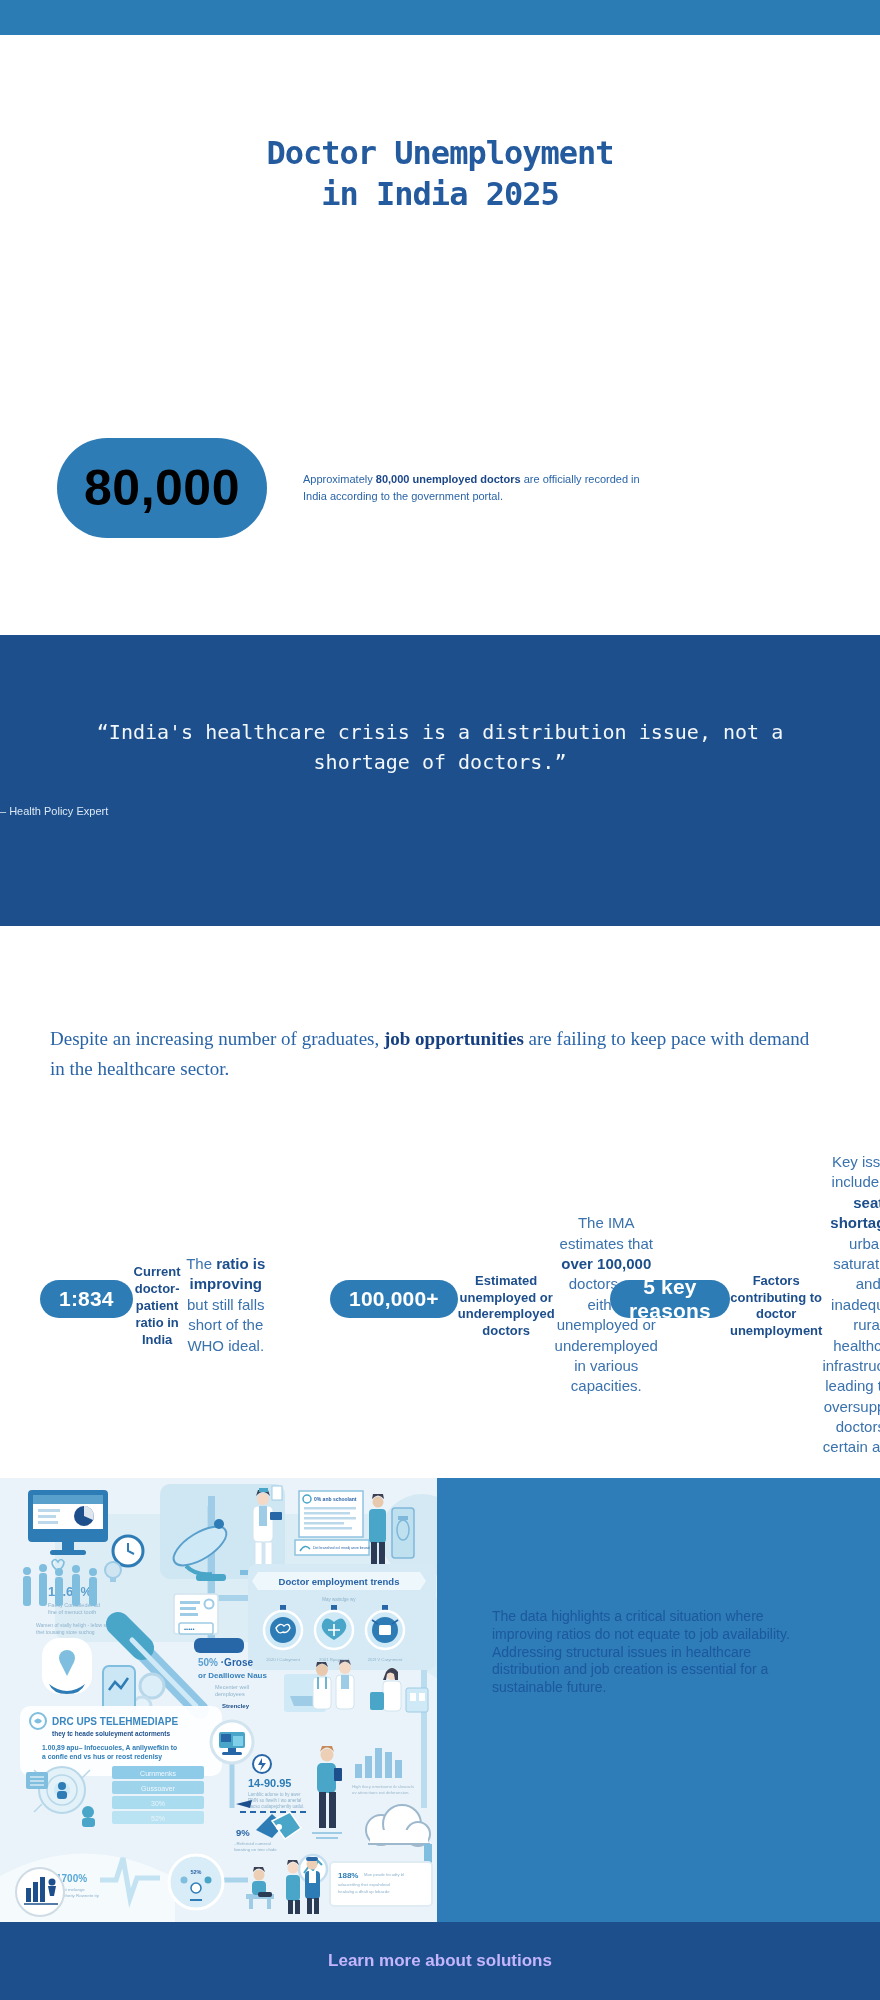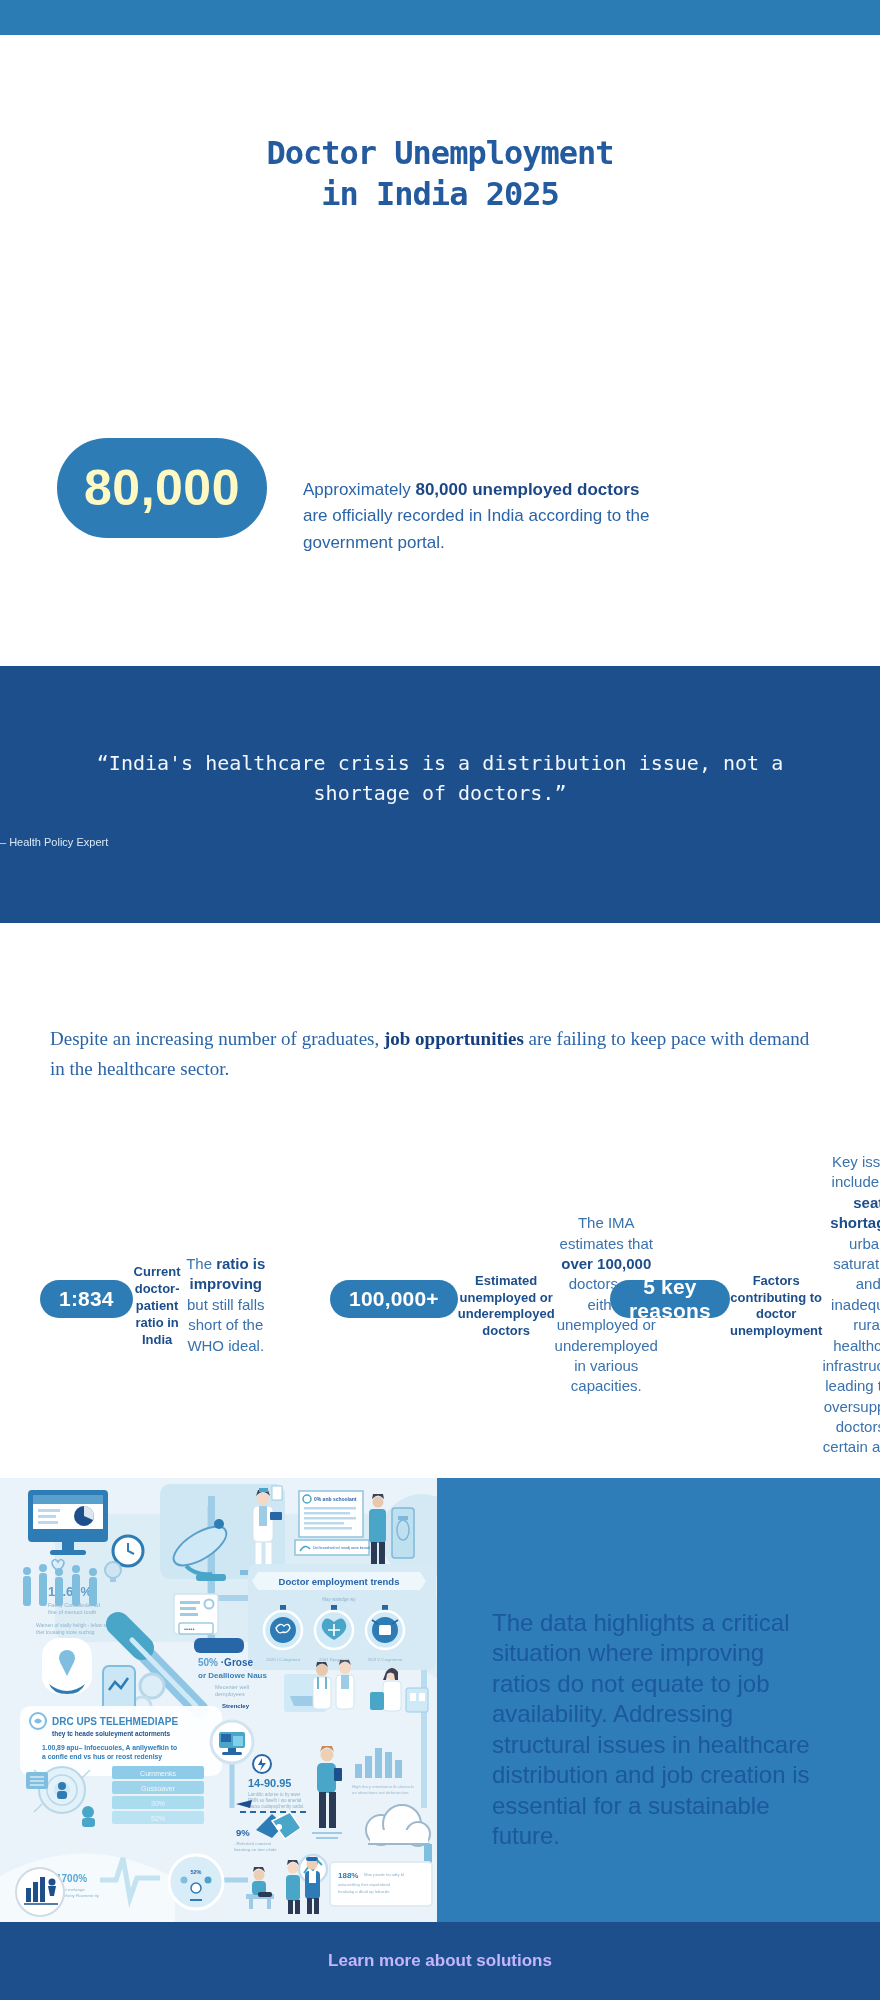--- a/index.html
+++ b/index.html
@@ -7,26 +7,26 @@
         font-family:"Liberation Sans",sans-serif;}
   
   .top-bar{position:absolute;left:0;top:0;width:880px;height:35px;background:#2b7cb5;}
   
   .title{position:absolute;left:0;top:112px;width:880px;text-align:center;
          font-family:"DejaVu Sans Mono",monospace;font-weight:700;font-size:32px;
          line-height:1.28;color:#245a9e;letter-spacing:-1px;}
   
   .stat-pill{position:absolute;left:57px;top:438px;width:210px;height:100px;border-radius:52px;
              background:#2e7cb5;display:flex;align-items:center;justify-content:center;
-             color:#fef9c3;font-weight:700;font-size:50px;letter-spacing:0.5px;}
-  .stat-desc{position:absolute;left:303px;top:460px;width:352px;font-size:17px;line-height:1.55;
+             color:#000000;font-weight:700;font-size:50px;letter-spacing:0.5px;}
+  .stat-desc{position:absolute;left:303px;top:460px;width:352px;font-size:11px;line-height:1.55;
              color:#2a64a8;}
   .stat-desc b{color:#1b4787;}
   
-  .quote-band{position:absolute;left:0;top:666px;width:880px;height:257px;background:#1d4f8c;}
+  .quote-band{position:absolute;left:0;top:635px;width:880px;height:291px;background:#1d4f8c;}
   .quote-text{position:absolute;left:80px;top:82px;width:720px;text-align:center;color:#f2f7fb;
               font-family:"DejaVu Sans Mono",monospace;font-size:20px;line-height:1.5;}
   .quote-attr{position:absolute;left:0;top:170px;width:880px;text-align:left;color:#dbe8f4;
               font-size:11px;}
   
   .lead{position:absolute;left:50px;top:1005px;width:760px;font-size:19px;line-height:1.58;
         color:#2a64a8;font-family:Liberation Serif, serif;}
   .lead b{color:#153f80;}
   
   .columns{position:absolute;left:40px;top:1140px;width:800px;display:flex;justify-content:space-between;}
@@ -35,21 +35,21 @@
   .badge{background:#2e7cb5;color:#ffffff;font-weight:700;font-size:21px;height:38px;
          border-radius:19px;display:flex;align-items:center;justify-content:center;
          padding:0 19px;letter-spacing:0.2px;}
   .col-heading{margin-top:15px;font-size:13px;font-weight:700;color:#1d4e8c;line-height:1.3;}
   .col-body{margin-top:12px;font-size:15px;color:#3a72ae;line-height:1.36;}
   .col-body b{color:#1d4e8c;}
   
   .bottom{position:absolute;left:0;top:1478px;width:880px;height:444px;display:flex;}
   .illus{width:437px;height:444px;flex:0 0 auto;}
   .panel{width:443px;height:444px;background:#2e7cb8;box-sizing:border-box;padding:130px 58px 0 55px;}
-  .panel-text{font-size:24px;line-height:1.27;color:rgba(23,80,150,0.82);}
+  .panel-text{font-size:14px;line-height:1.27;color:rgba(23,80,150,0.82);}
   
   .footer{position:absolute;left:0;top:1922px;width:880px;height:78px;background:#1d4f8c;
           display:flex;align-items:center;justify-content:center;}
   .footer-label{color:#c4b5fd;font-weight:700;font-size:17px;}
   
   text{font-family:"Liberation Sans",sans-serif;}
 </style>
 </head>
 <body>
 

